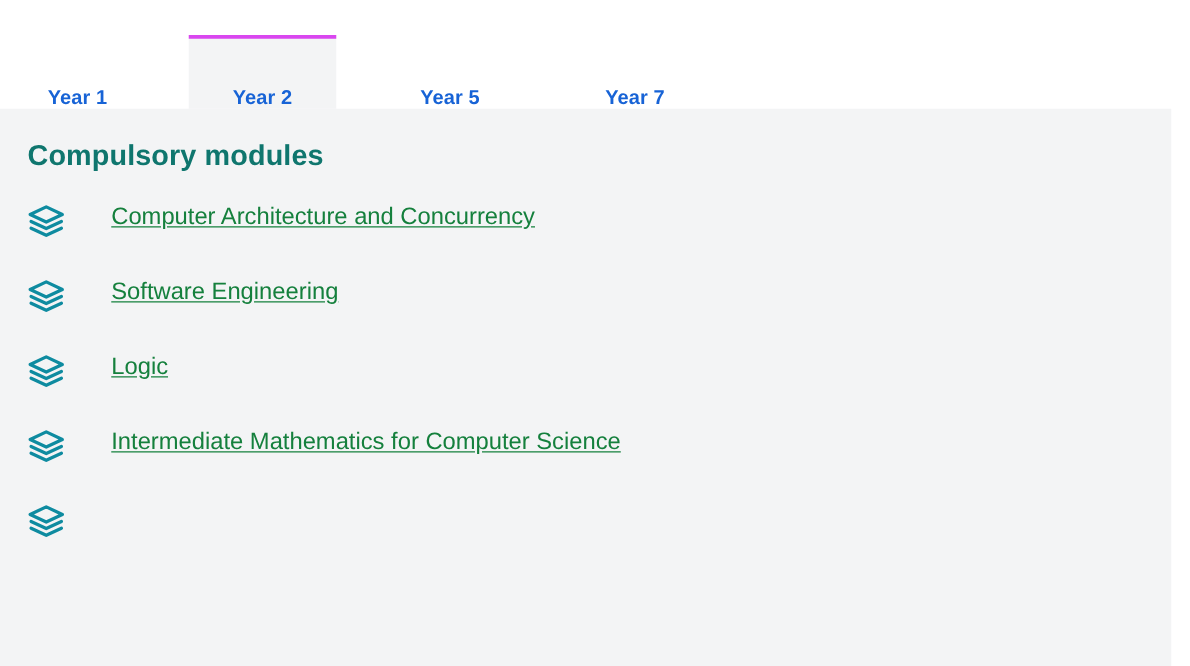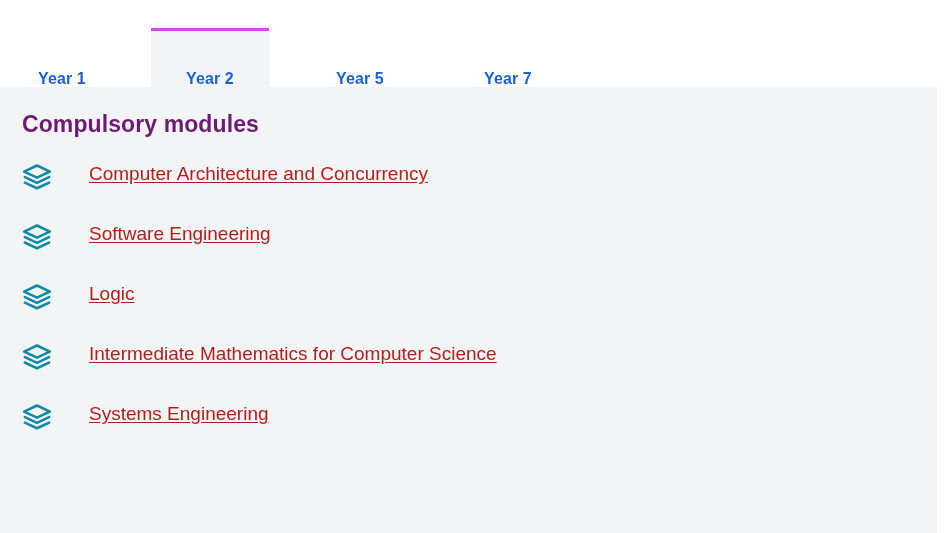--- a/index.html
+++ b/index.html
@@ -86,21 +86,21 @@
   }
 
   .section-title {
     position: absolute;
     left: 22px;
     top: 26px;
     margin: 0;
     font-family: "Liberation Sans", sans-serif;
     font-size: 23px;
     font-weight: bold;
-    color: #701a75;
+    color: #0f766e;
     letter-spacing: 0.1px;
     line-height: 1;
   }
 
   .module-list {
     position: absolute;
     left: 0;
     top: 73px;
     right: 0;
     margin: 0;
@@ -132,21 +132,21 @@
   }
 
   .module-link {
     display: inline-block;
     margin-left: 37px;
     margin-top: 3px;
     font-family: "Liberation Sans", sans-serif;
     font-size: 19px;
     font-weight: normal;
     line-height: 22px;
-    color: #b91c1c;
+    color: #15803d;
     text-decoration: underline;
     text-underline-offset: 2px;
     cursor: pointer;
     white-space: nowrap;
   }
 </style>
 </head>
 <body>
 
 <div class="page">
@@ -222,21 +222,20 @@
       </li>
 
       <li class="module-item">
         <span class="module-icon">
           <svg viewBox="0 0 24 21" xmlns="http://www.w3.org/2000/svg" aria-hidden="true">
             <path d="M12 1.2 L22.4 6.1 L12 11.0 L1.6 6.1 Z" fill="none" stroke="currentColor" stroke-width="2.1" stroke-linejoin="round"></path>
             <path d="M2.2 10.6 L12 15.2 L21.8 10.6" fill="none" stroke="currentColor" stroke-width="2.1" stroke-linejoin="round" stroke-linecap="round"></path>
             <path d="M2.2 15.0 L12 19.6 L21.8 15.0" fill="none" stroke="currentColor" stroke-width="2.1" stroke-linejoin="round" stroke-linecap="round"></path>
           </svg>
         </span>
-        <a class="module-link" href="#">Systems Engineering</a>
       </li>
 
 
     </ul>
 
   </div>
 
 </div>
 
 </body></html>

